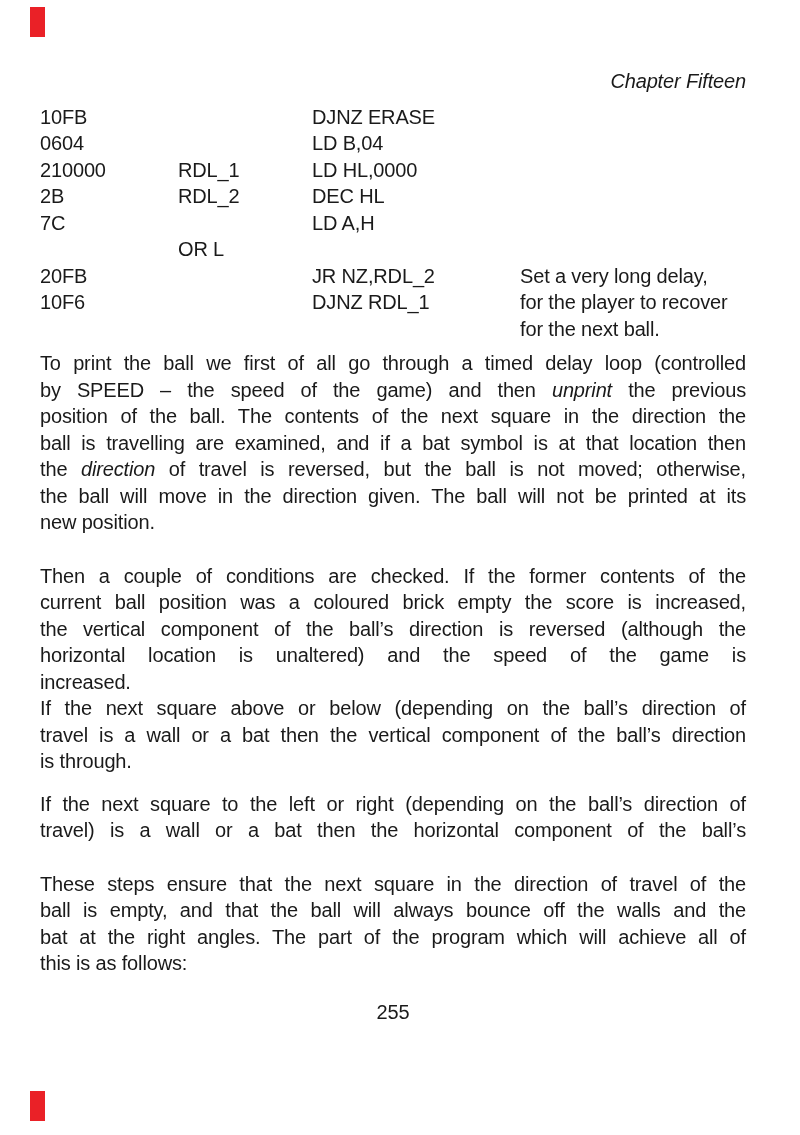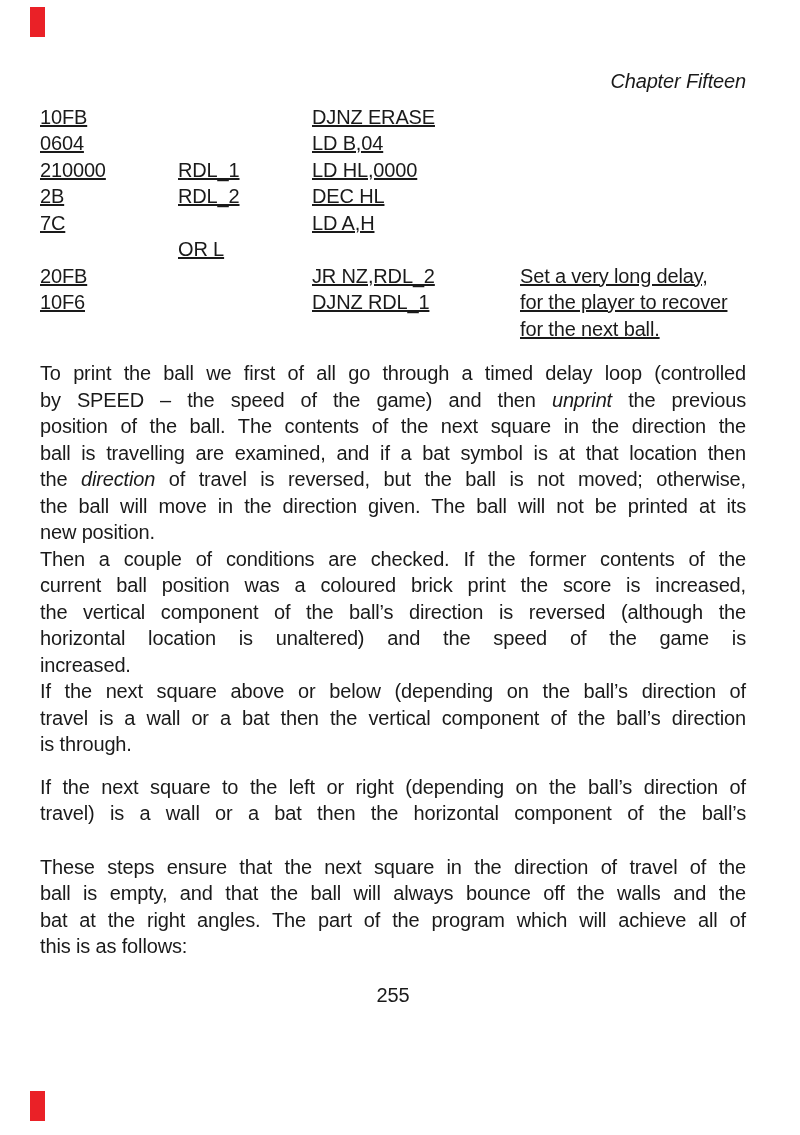--- a/index.html
+++ b/index.html
@@ -29,25 +29,24 @@
   .header {
     margin-top: 68px;
     text-align: right;
     font-style: italic;
   }
   .listing { margin-top: 9px; }
   .code-row {
     display: grid;
     grid-template-columns: 138px 134px 208px auto;
     white-space: nowrap;
-    text-decoration: underline;
   }
   .para { margin: 0; }
-  .p1 { margin-top: 18px; }
-  .p2 { }
+  .p1 { margin-top: 8px; }
+  .p2 { margin-top: 27px; }
   .p3a { }
   .p3b { margin-top: 16px; }
   .p4 { margin-top: 27px; }
   .tline {
     text-align: justify;
     text-align-last: justify;
   }
   .tline.tlast { text-align-last: left; }
   .it { font-style: italic; }
   .pagenum {
@@ -123,21 +122,21 @@
       <div class="tline"><span>To print the ball we first of all go through a timed delay loop (controlled</span></div>
       <div class="tline"><span>by SPEED – the speed of the game) and then </span><span class="it">unprint</span><span> the previous</span></div>
       <div class="tline"><span>position of the ball. The contents of the next square in the direction the</span></div>
       <div class="tline"><span>ball is travelling are examined, and if a bat symbol is at that location then</span></div>
       <div class="tline"><span>the </span><span class="it">direction</span><span> of travel is reversed, but the ball is not moved; otherwise,</span></div>
       <div class="tline"><span>the ball will move in the direction given. The ball will not be printed at its</span></div>
       <div class="tline tlast"><span>new position.</span></div>
     </div>
   <div class="para p2">
       <div class="tline"><span>Then a couple of conditions are checked. If the former contents of the</span></div>
-      <div class="tline"><span>current ball position was a coloured brick print the score is increased,</span></div>
+      <div class="tline"><span>current ball position was a coloured brick empty the score is increased,</span></div>
       <div class="tline"><span>the vertical component of the ball’s direction is reversed (although the</span></div>
       <div class="tline"><span>horizontal location is unaltered) and the speed of the game is</span></div>
       <div class="tline tlast"><span>increased.</span></div>
     </div>
   <div class="para p3a">
       <div class="tline"><span>If the next square above or below (depending on the ball’s direction of</span></div>
       <div class="tline"><span>travel is a wall or a bat then the vertical component of the ball’s direction</span></div>
       <div class="tline tlast"><span>is through.</span></div>
     </div>
   <div class="para p3b">

